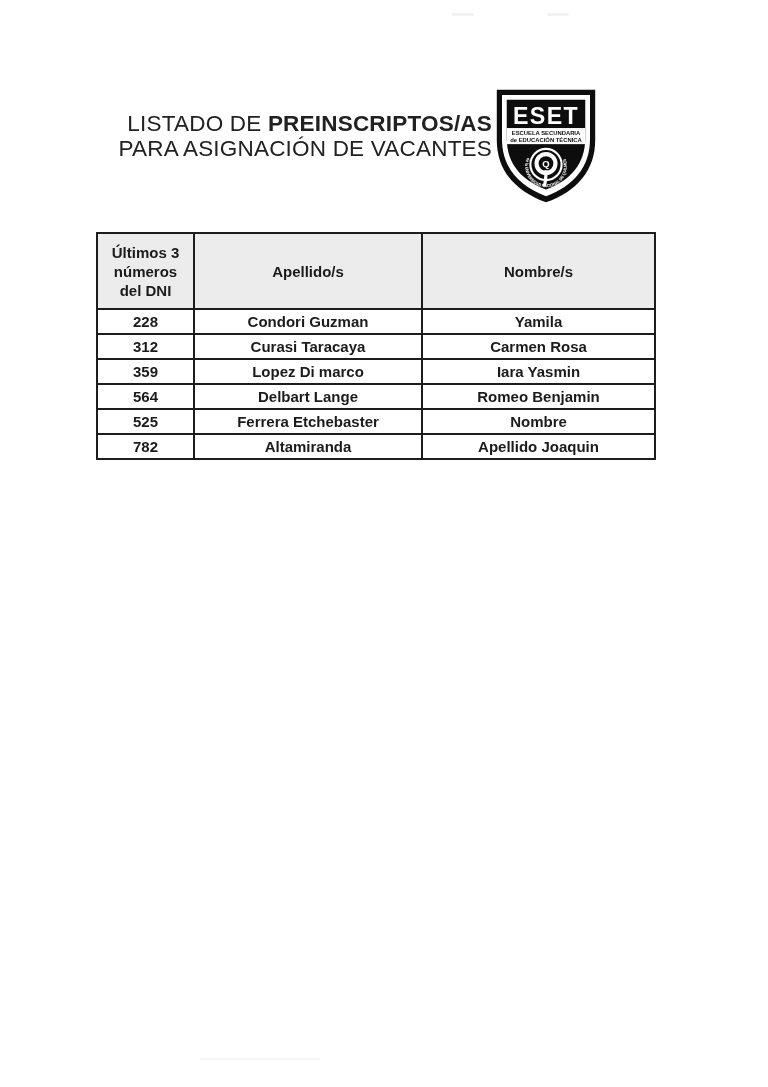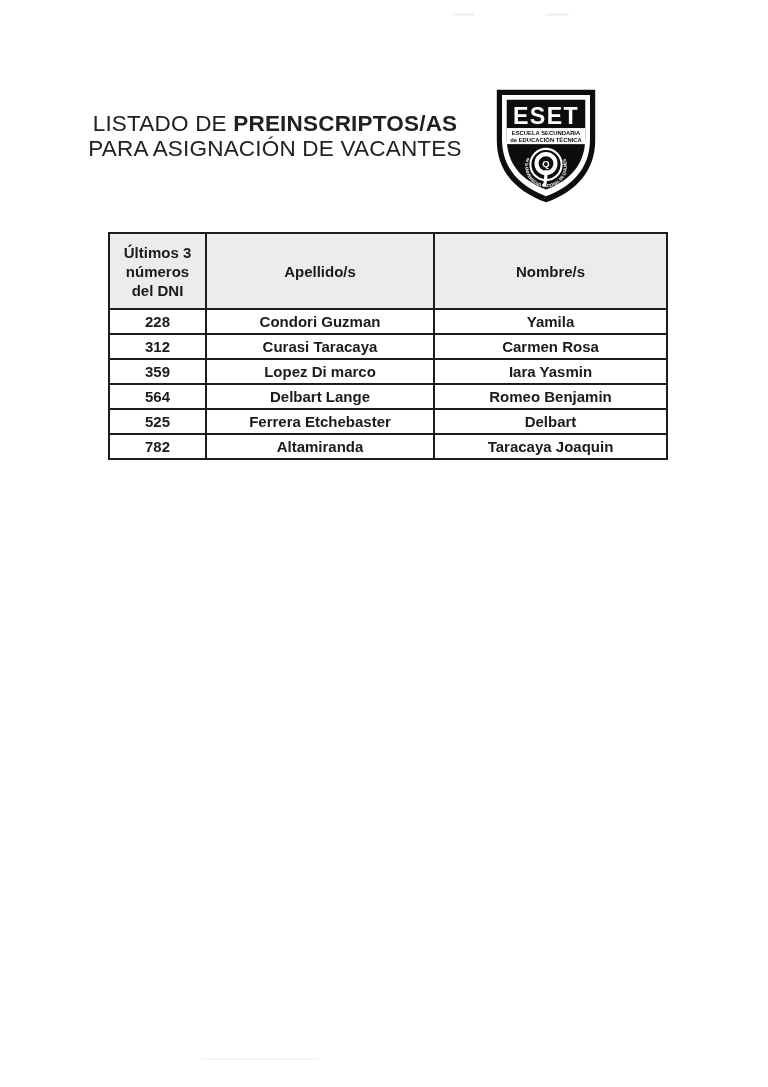--- a/index.html
+++ b/index.html
@@ -9,32 +9,32 @@
     -webkit-font-smoothing:antialiased;
   }
   .page{position:absolute;inset:0;background:#ffffff;}
 
   
   .title-block{
     position:absolute;left:58px;top:111px;width:434px;
     text-align:center;color:#212121;
     font-size:22.5px;line-height:25px;letter-spacing:.2px;
   }
-  .title-block .t-line{white-space:nowrap;}
+  .title-block .t-line{white-space:nowrap;text-align:right;}
   .title-block strong,.title-block .bold{font-weight:bold;}
 
   
   .logo{position:absolute;left:489px;top:85px;width:114px;height:123px;}
   .logo .acronym{font-family:"Liberation Sans","DejaVu Sans",sans-serif;font-weight:bold;letter-spacing:1.5px;}
   .logo .school{font-family:"Liberation Sans","DejaVu Sans",sans-serif;font-weight:bold;}
   .logo .arc{font-family:"Liberation Sans","DejaVu Sans",sans-serif;font-weight:bold;}
 
   
   table.listado{
-    position:absolute;left:108px;top:232px;width:558px;
+    position:absolute;left:96px;top:232px;width:558px;
     border-collapse:collapse;table-layout:fixed;
     color:#1b1b1b;
   }
   table.listado th,table.listado td{
     border:2px solid #1d1d1d;
     text-align:center;vertical-align:middle;
     font-weight:bold;font-size:15px;
     padding:0 4px;overflow:hidden;
   }
   table.listado th{
@@ -112,23 +112,23 @@
           <td>Iara Yasmin</td>
         </tr>
         <tr>
           <td>564</td>
           <td>Delbart Lange</td>
           <td>Romeo Benjamin</td>
         </tr>
         <tr>
           <td>525</td>
           <td>Ferrera Etchebaster</td>
-          <td>Delbart</td>
+          <td>Nombre</td>
         </tr>
         <tr>
           <td>782</td>
           <td>Altamiranda</td>
-          <td>Taracaya Joaquin</td>
+          <td>Apellido Joaquin</td>
         </tr>
       </tbody>
   </table>
 
 </div>
 
 </body></html>

